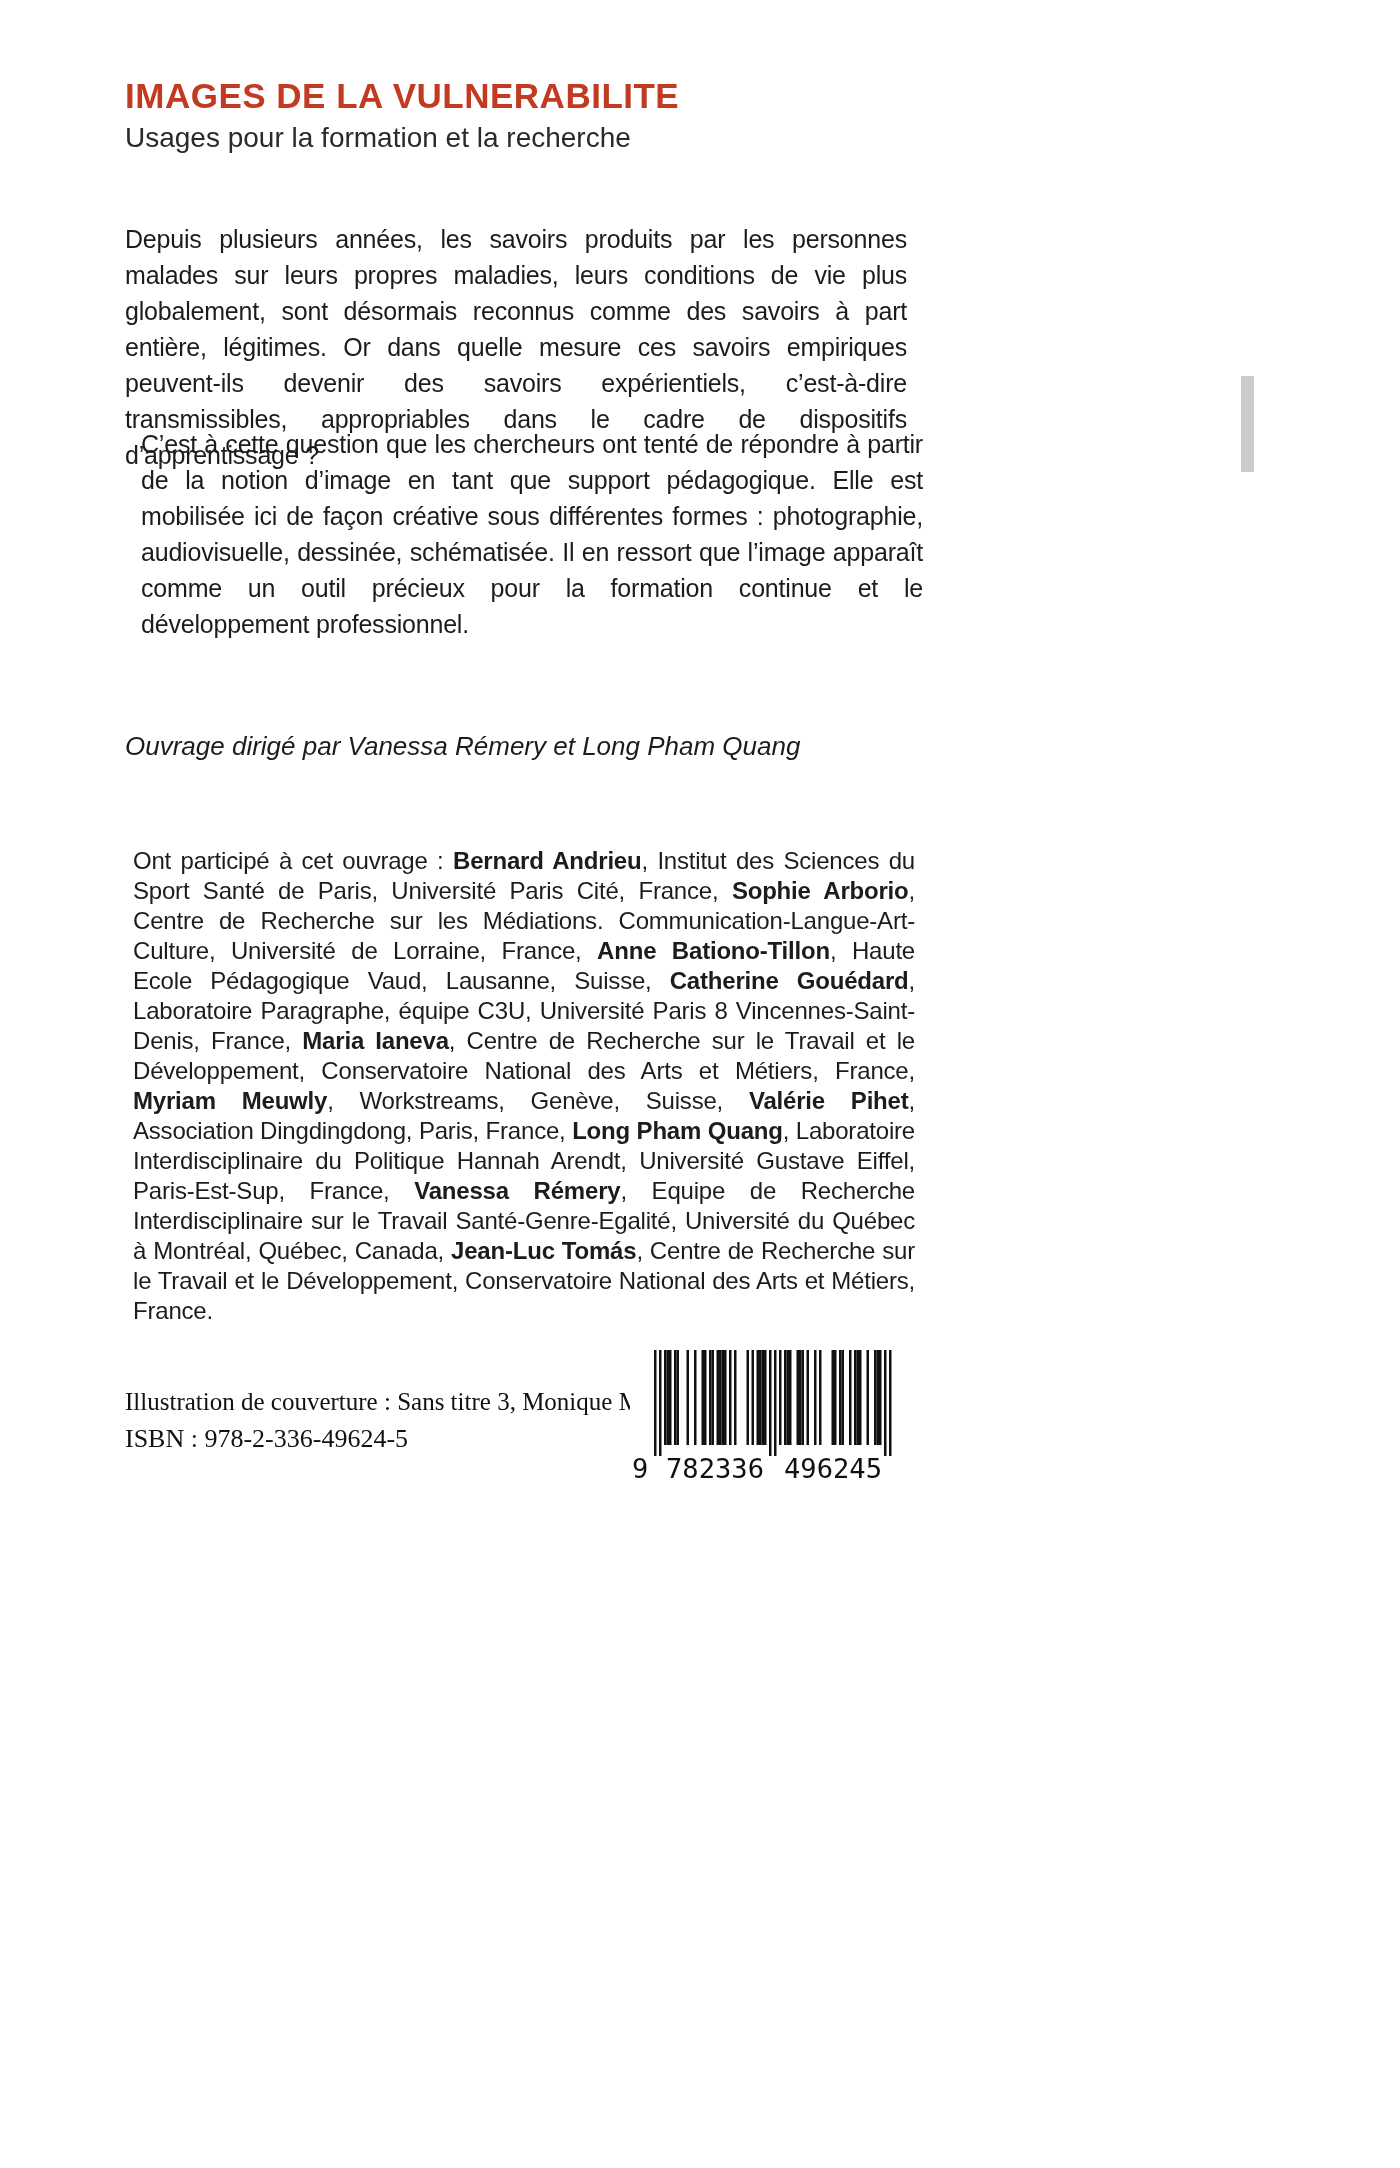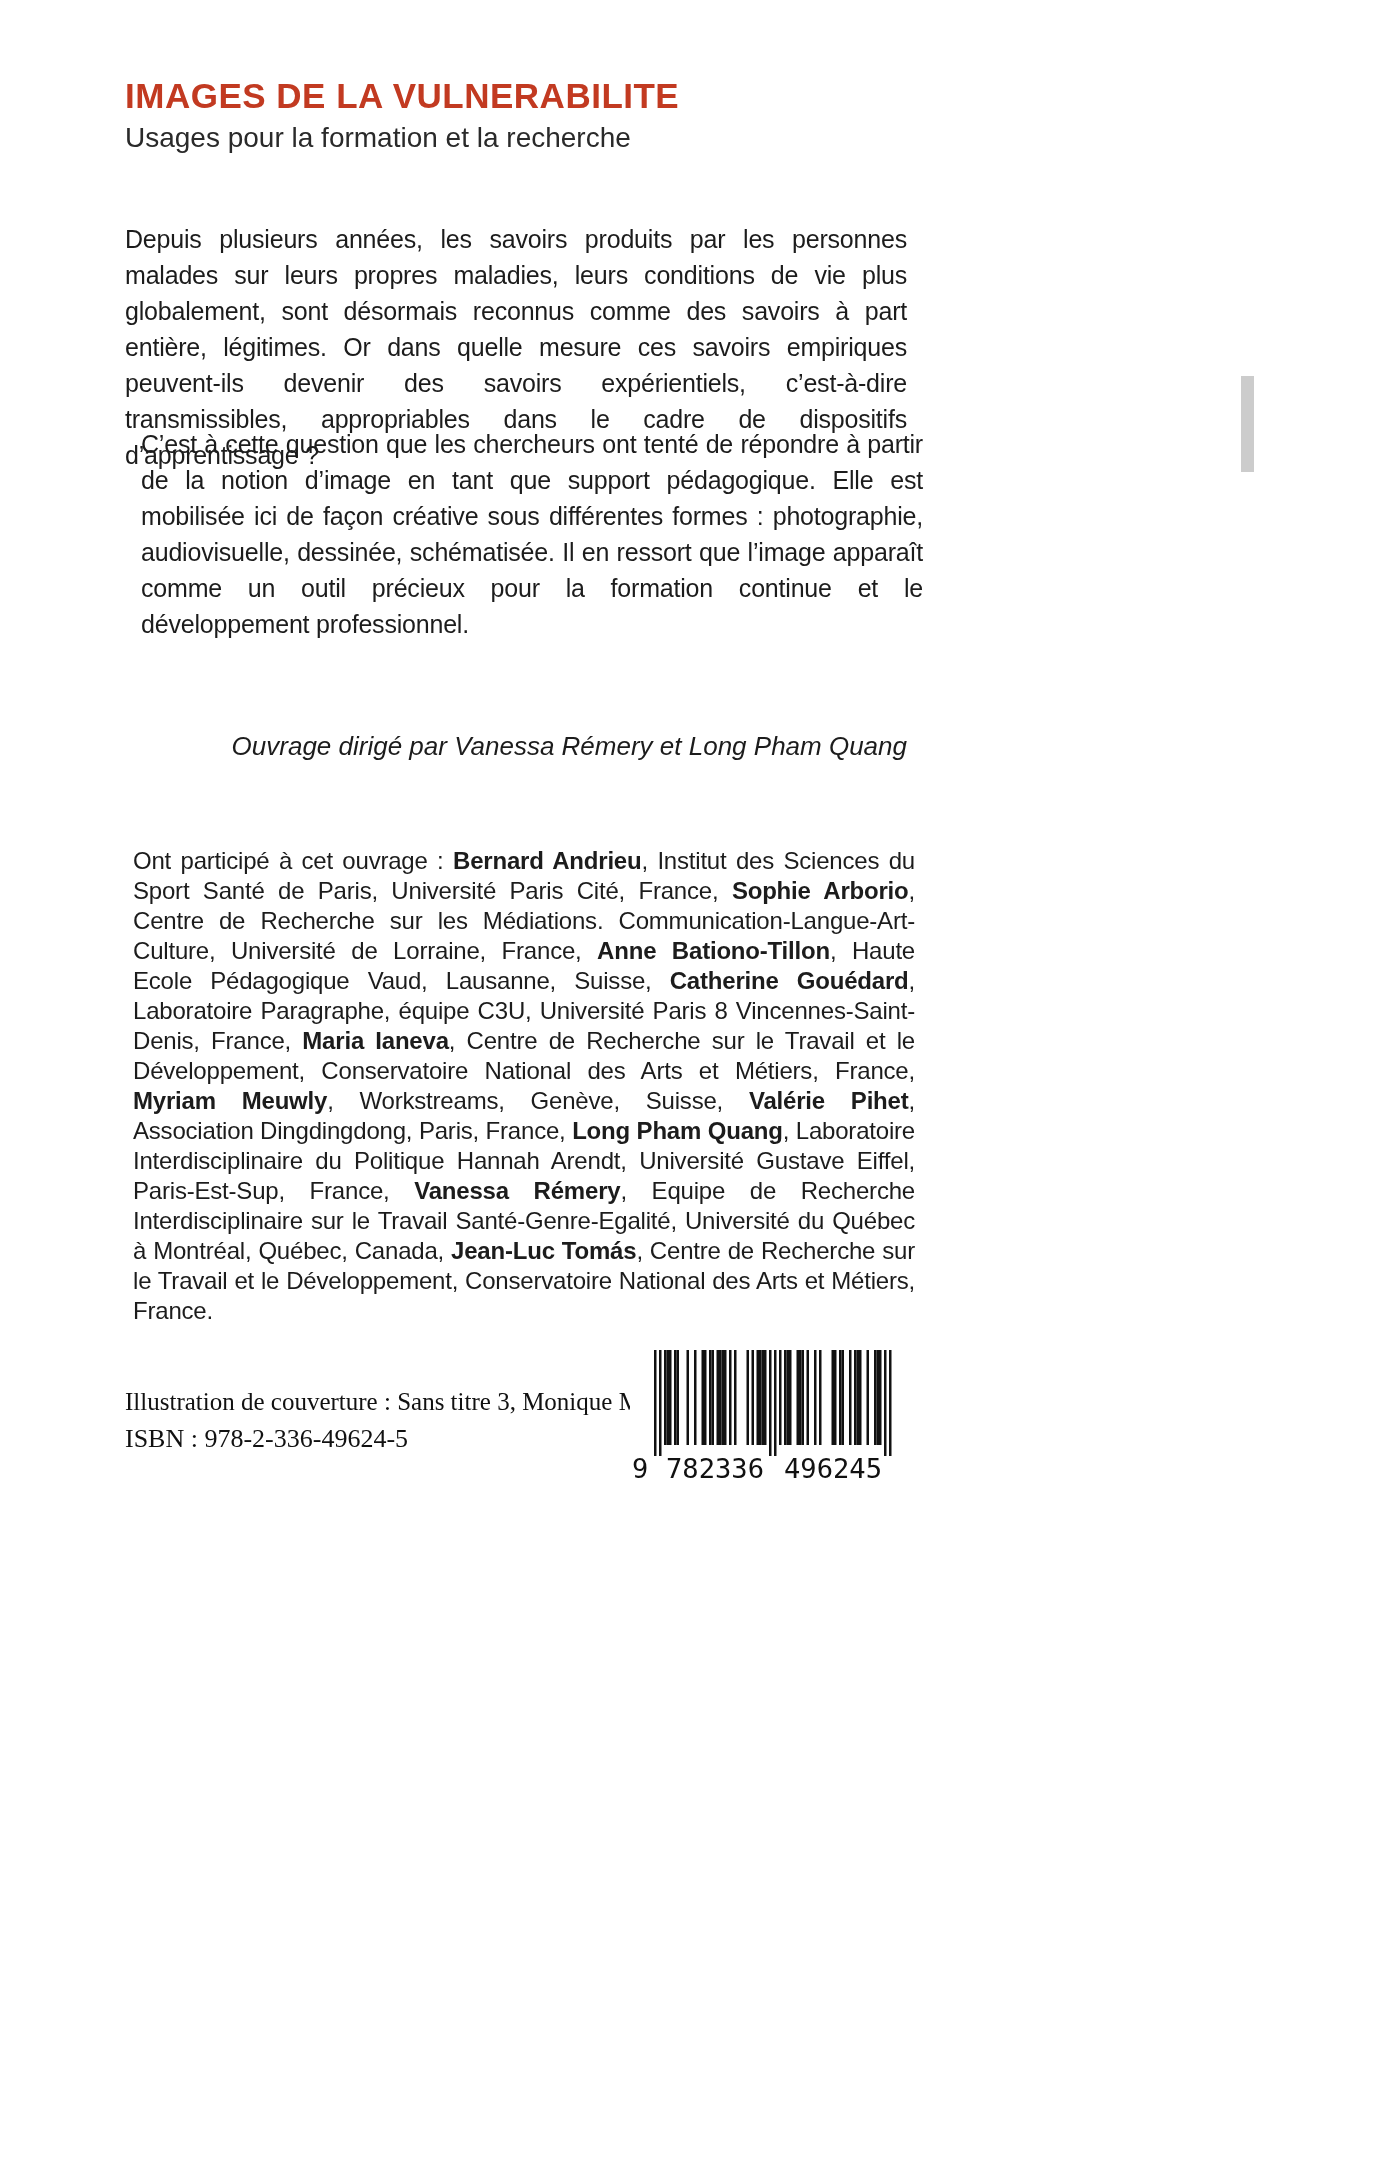--- a/index.html
+++ b/index.html
@@ -34,21 +34,21 @@
     letter-spacing:-0.2px;
     text-align:justify;
     margin:0;
   }
   .synopsis.p1{top:221px;}
   .synopsis.p2{top:426px;margin-left:16px;}
   .editors-line{
     top:731px;
     font-size:26px;
     font-style:italic;
-    text-align:right;
+    text-align:left;
     margin:0;
   }
   .contributors{
     top:838px;
     font-size:24px;
     line-height:30px;
     letter-spacing:-0.2px;
     text-align:justify;
     margin:8px;
   }

